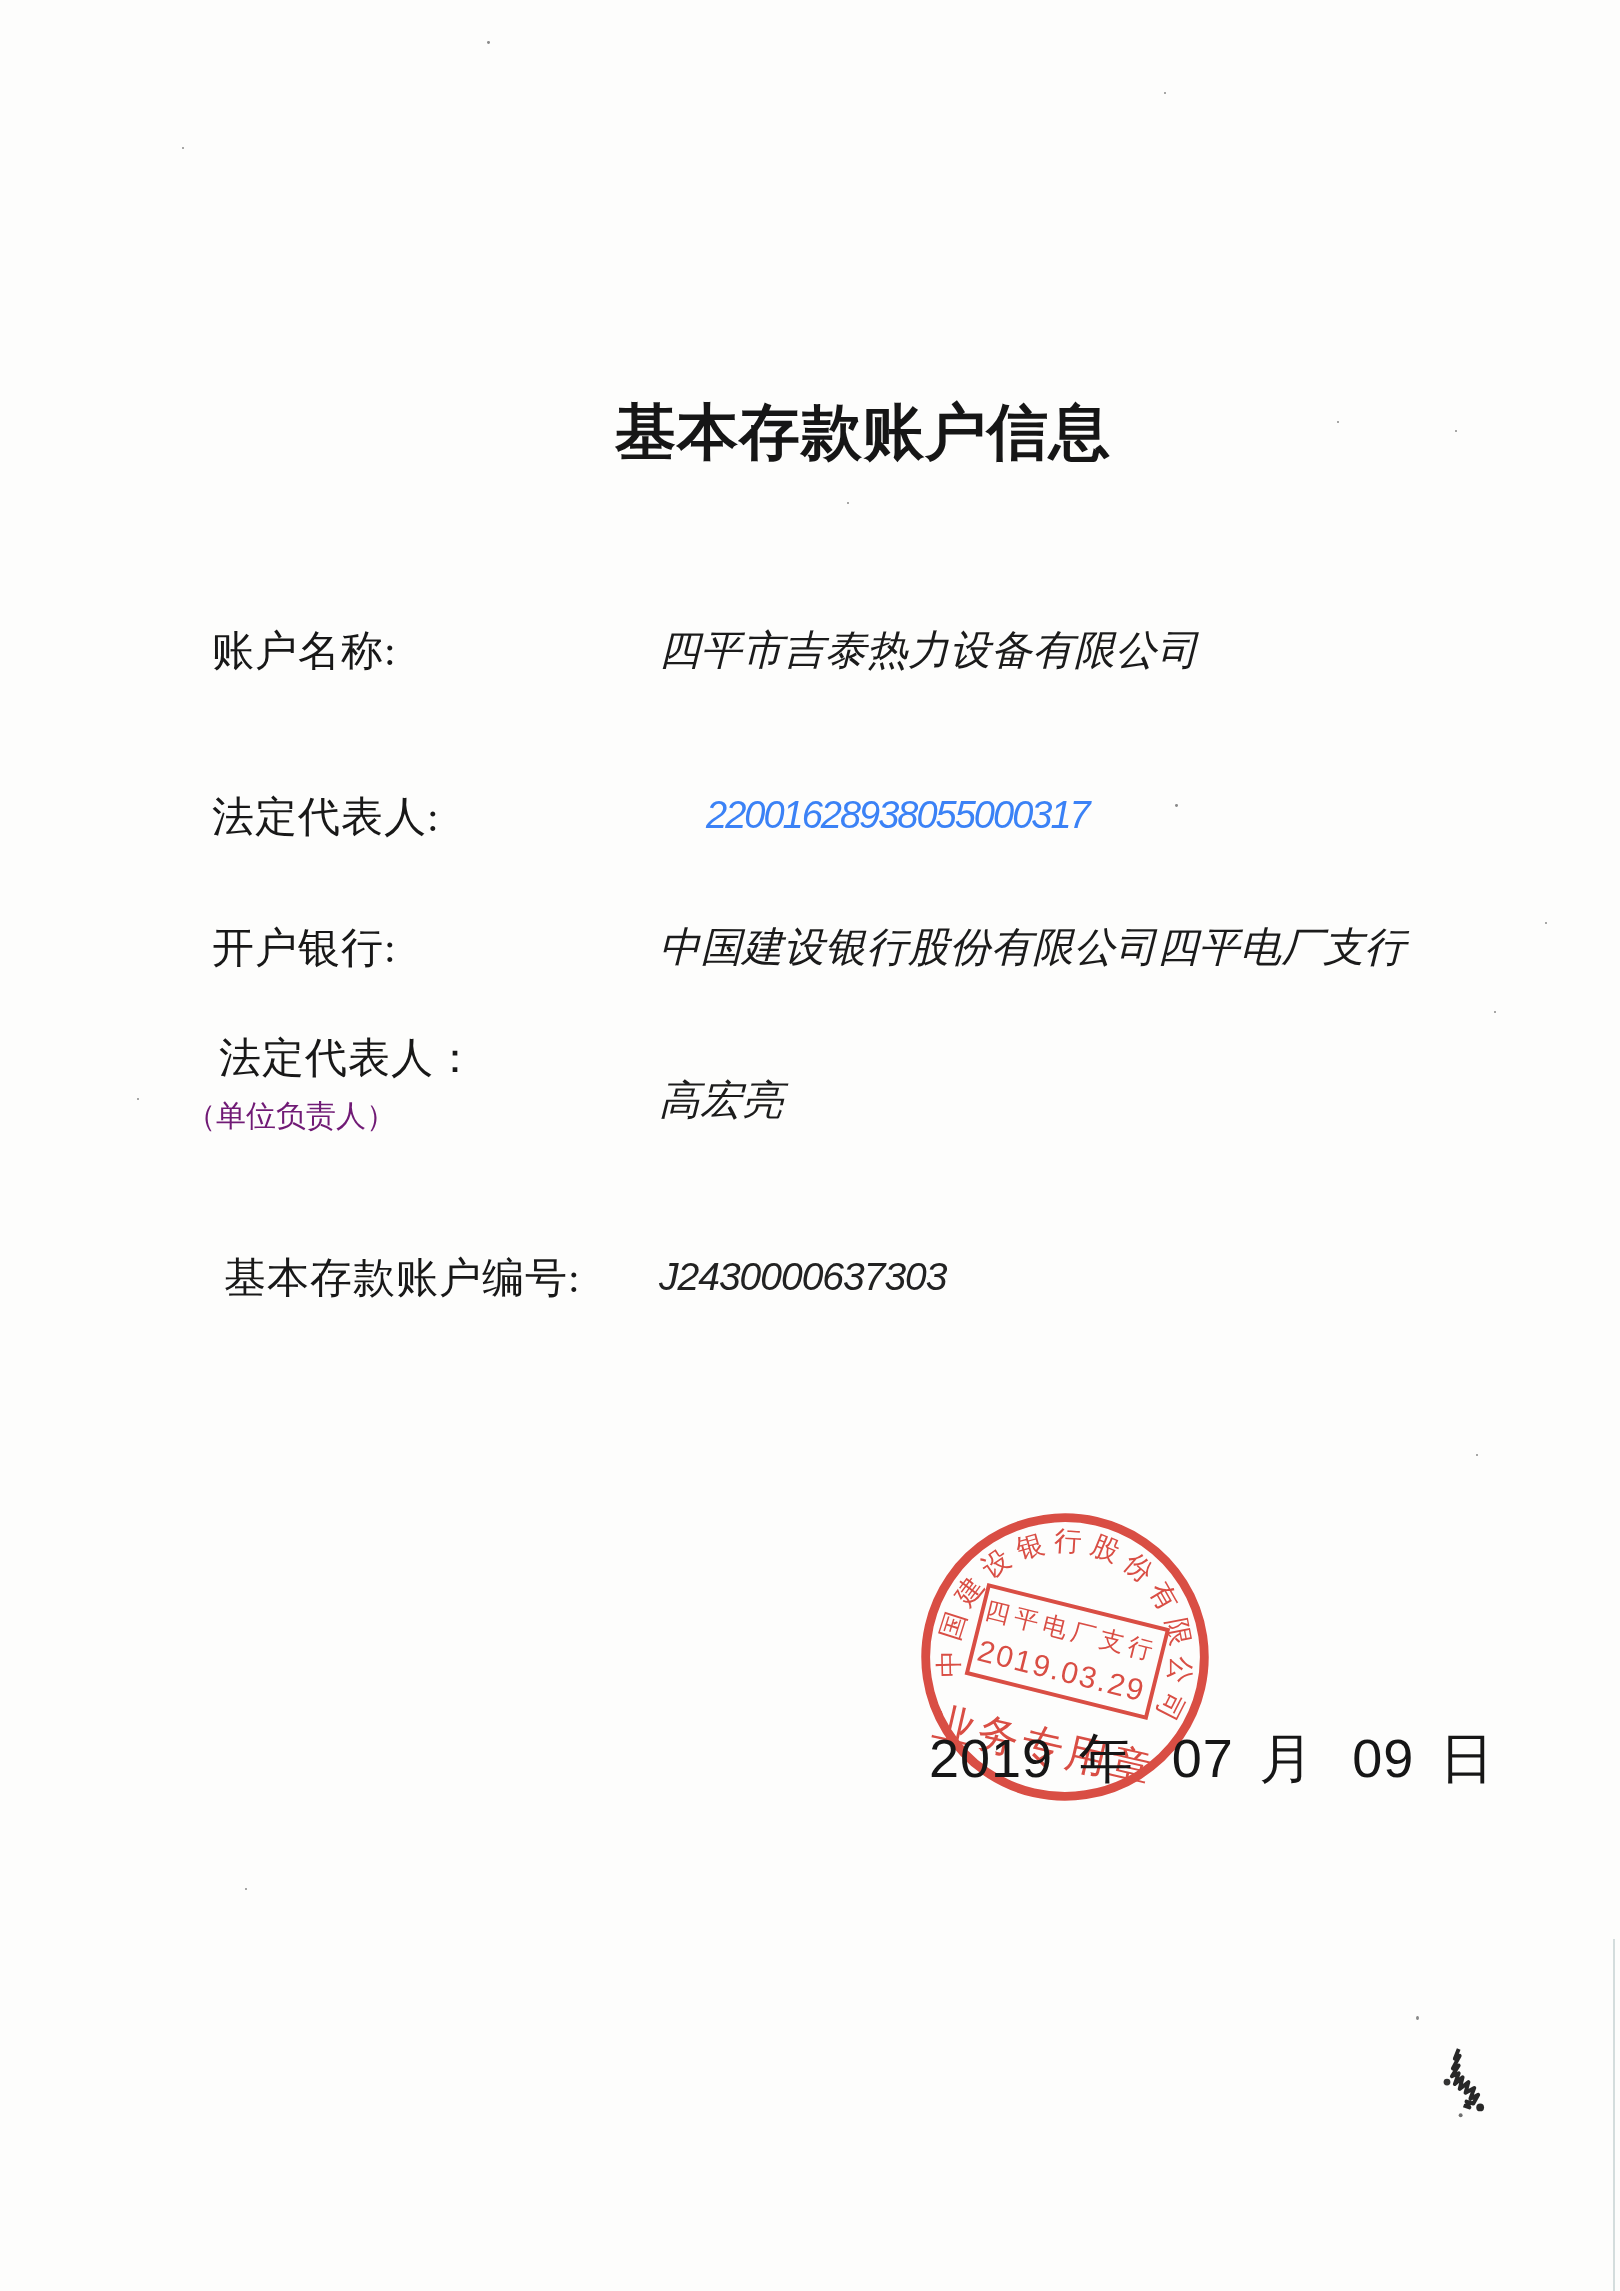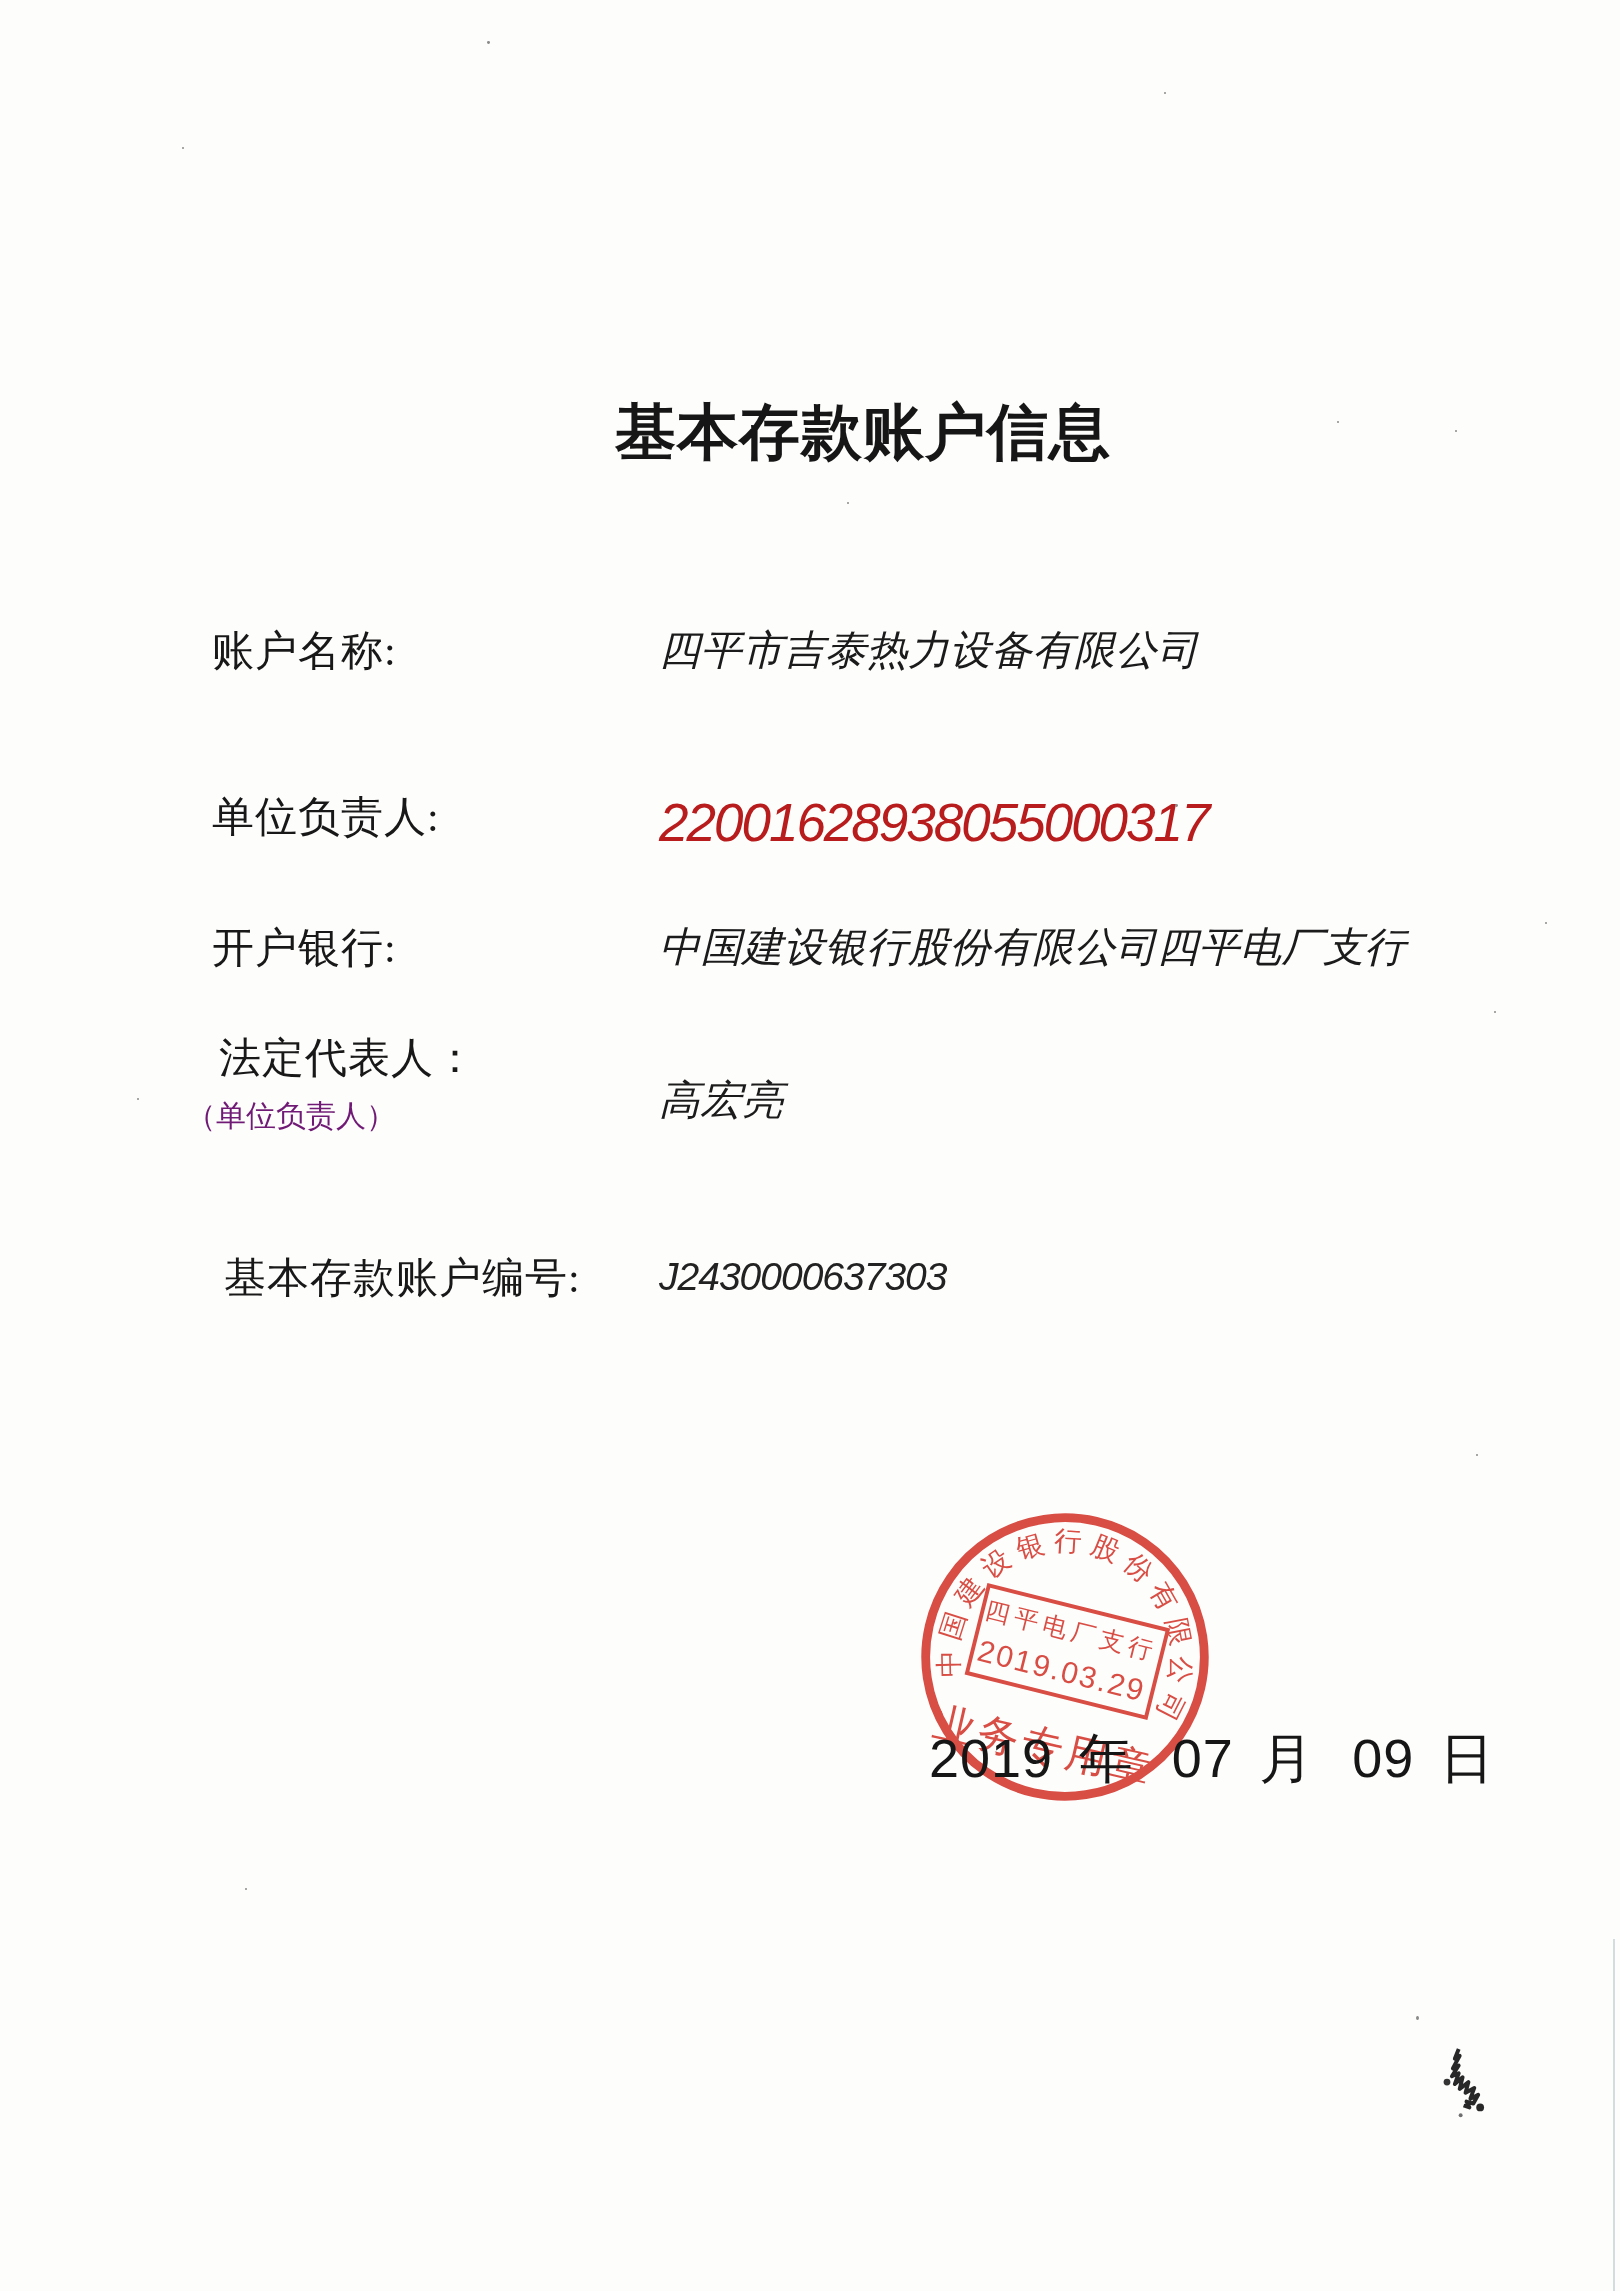--- a/index.html
+++ b/index.html
@@ -13,21 +13,21 @@
   }
   .doc-title{
     position:absolute;left:615px;top:361px;
     font-size:61px;font-weight:bold;letter-spacing:1px;line-height:1;
     color:#161616;
   }
   .row{position:absolute;left:0;width:1620px;line-height:1;}
   .lbl{position:absolute;left:212px;font-size:42px;letter-spacing:1px;color:#181818;}
   .lbl2{position:absolute;left:186px;font-size:30px;letter-spacing:0;color:#701a75;}
   .val{position:absolute;left:659px;font-size:41px;letter-spacing:0.5px;color:#1b1b1b;font-style:italic;}
-  .num{font-family:"Liberation Sans","DejaVu Sans",sans-serif;font-size:53px;letter-spacing:-2px;color:#b91c1c;}
+  .num{font-family:"Liberation Sans","DejaVu Sans",sans-serif;font-size:38px;letter-spacing:-2px;color:#3b82f6;margin-left:47px;}
   .num-j{font-family:"Liberation Sans","DejaVu Sans",sans-serif;font-size:39px;letter-spacing:-1px;color:#222;}
 
   .date-line{
     position:absolute;left:929px;top:1731px;line-height:1;z-index:5;
     font-size:54px;color:#161616;white-space:nowrap;
   }
   .date-line .d{font-family:"Liberation Sans","DejaVu Sans",sans-serif;letter-spacing:1px;}
   .date-line .u{font-family:"Liberation Serif","DejaVu Serif",serif;margin:0 0 0 25.5px;}
   .date-line .g{display:inline-block;width:25.5px;}
 
@@ -55,21 +55,21 @@
 <div class="scan">
 
   <h1 class="doc-title">基本存款账户信息</h1>
 
   <div class="row" style="top:630px">
     <span class="lbl">账户名称:</span>
     <span class="val">四平市吉泰热力设备有限公司</span>
   </div>
 
   <div class="row" style="top:796px">
-    <span class="lbl">单位负责人:</span>
+    <span class="lbl">法定代表人:</span>
     <span class="val num">22001628938055000317</span>
   </div>
 
   <div class="row" style="top:927px">
     <span class="lbl">开户银行:</span>
     <span class="val">中国建设银行股份有限公司四平电厂支行</span>
   </div>
 
   <div class="row" style="top:1037px">
     <span class="lbl" style="left:219px">法定代表人：</span>

